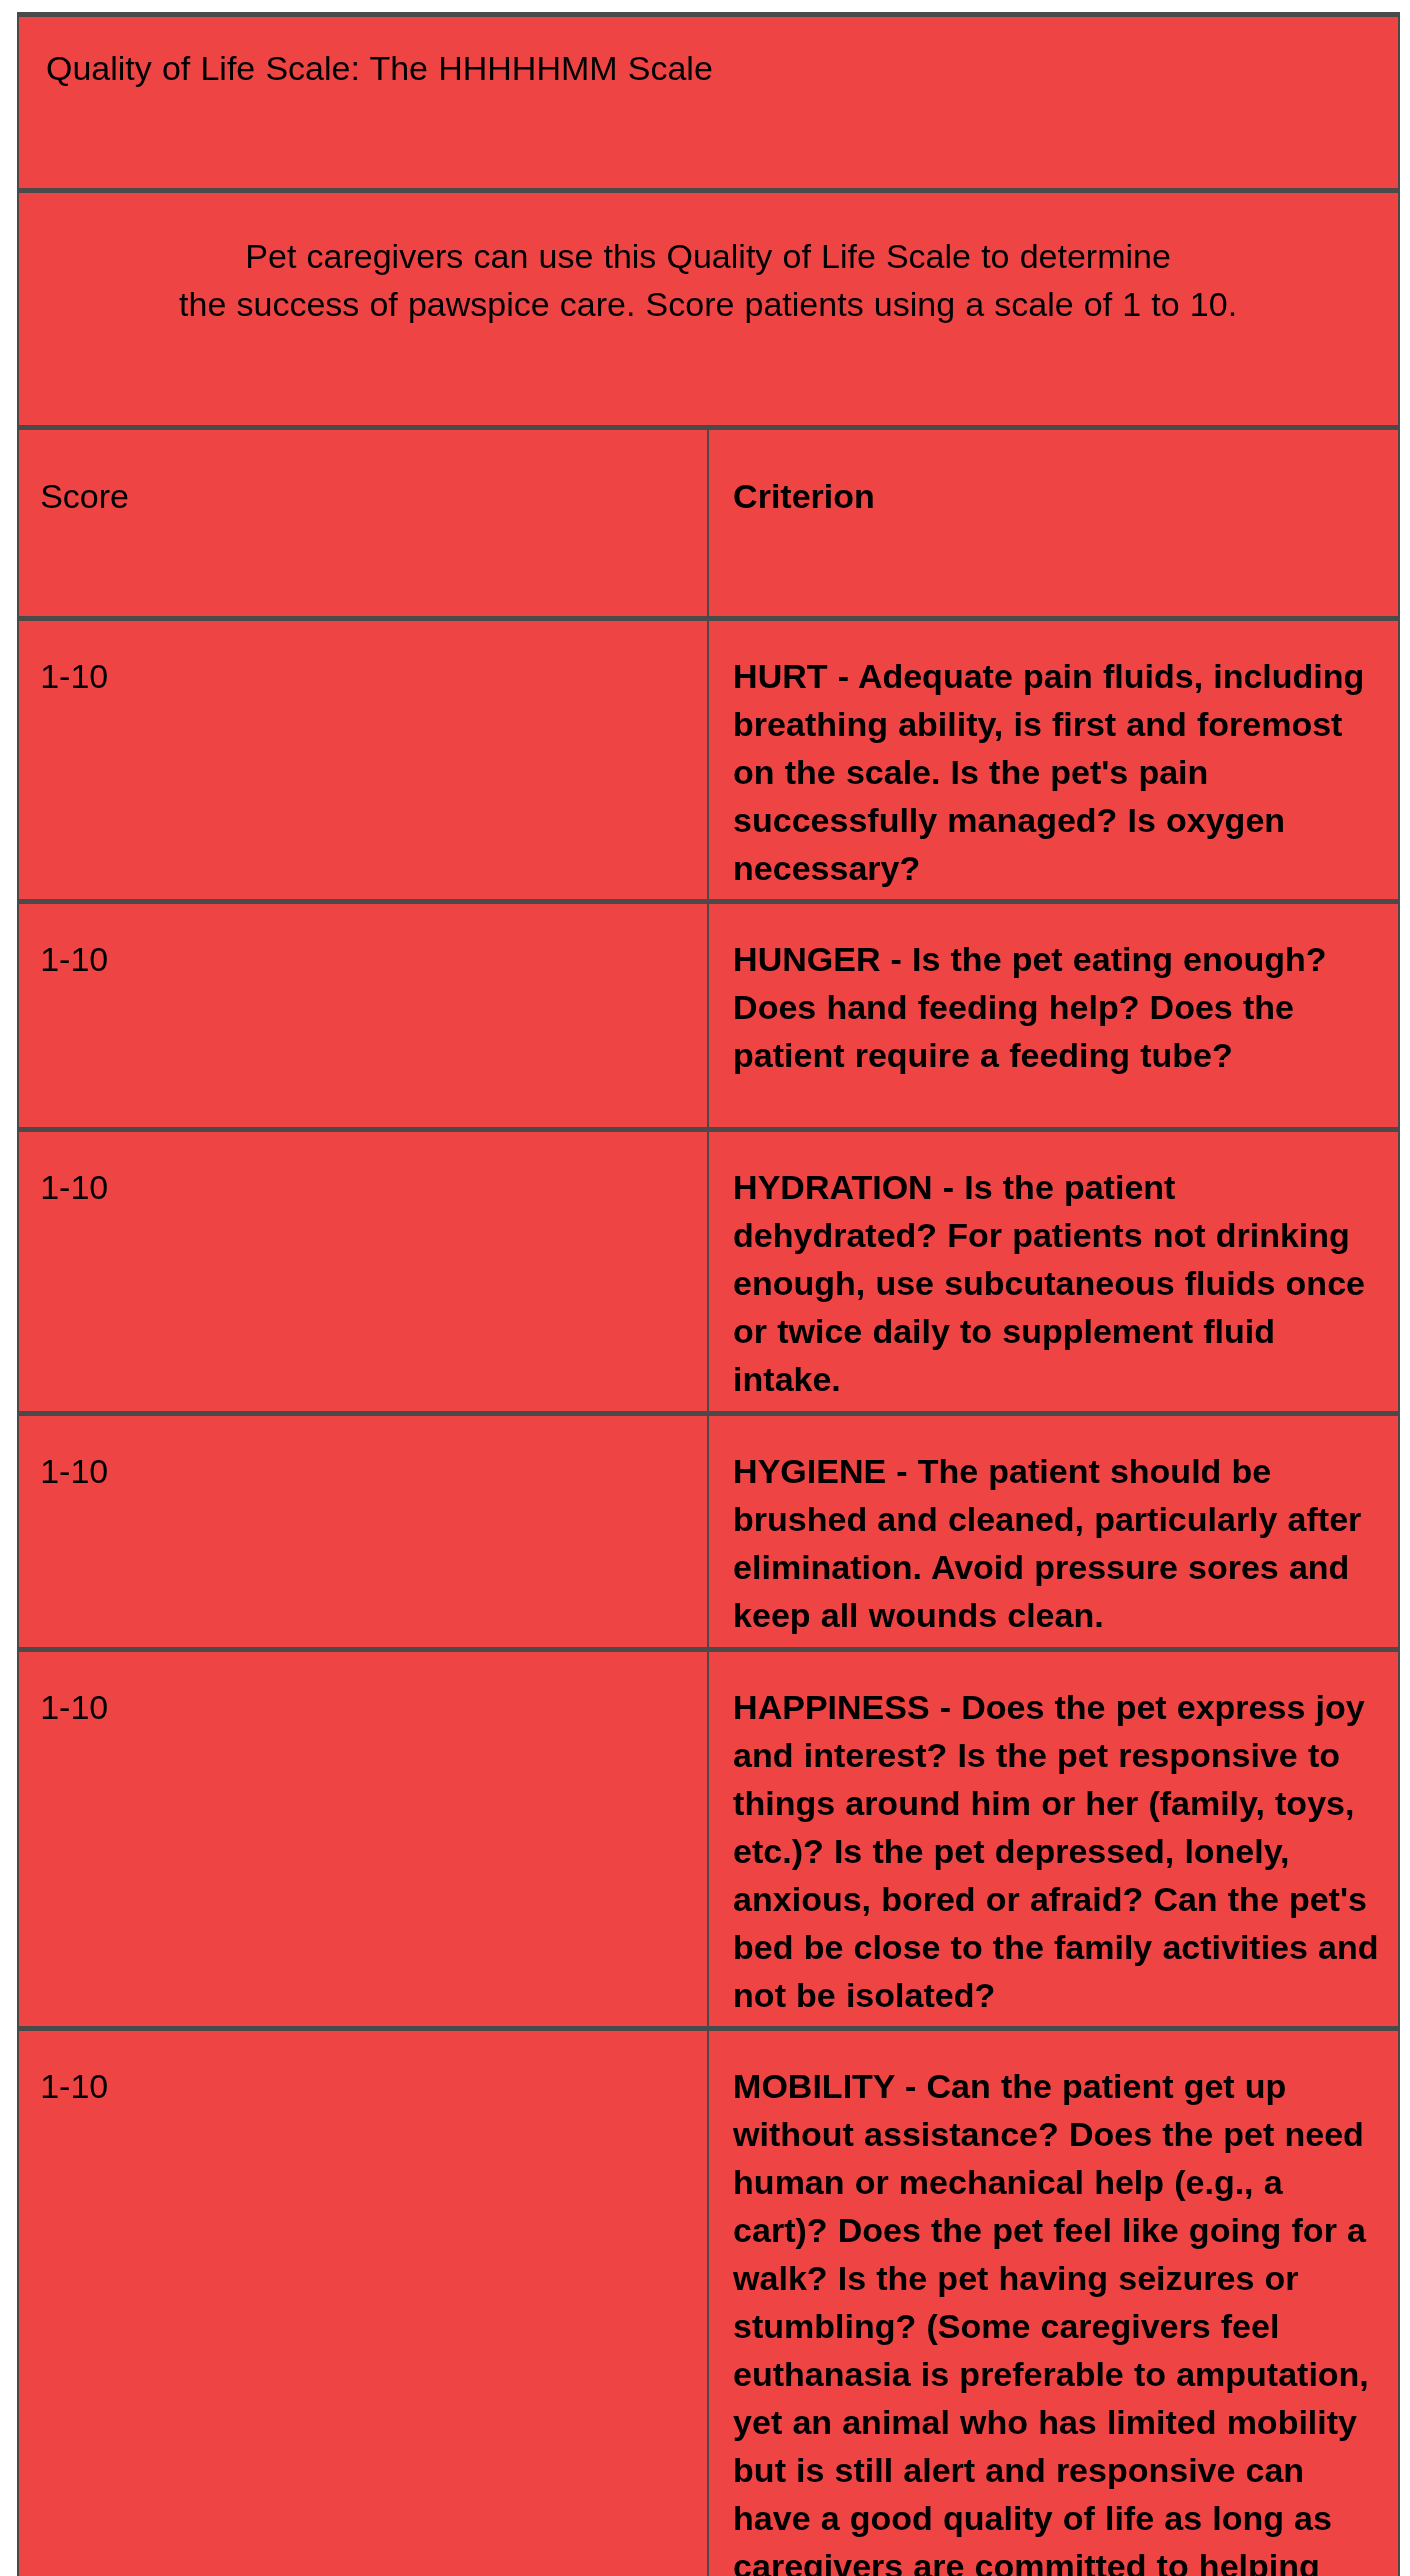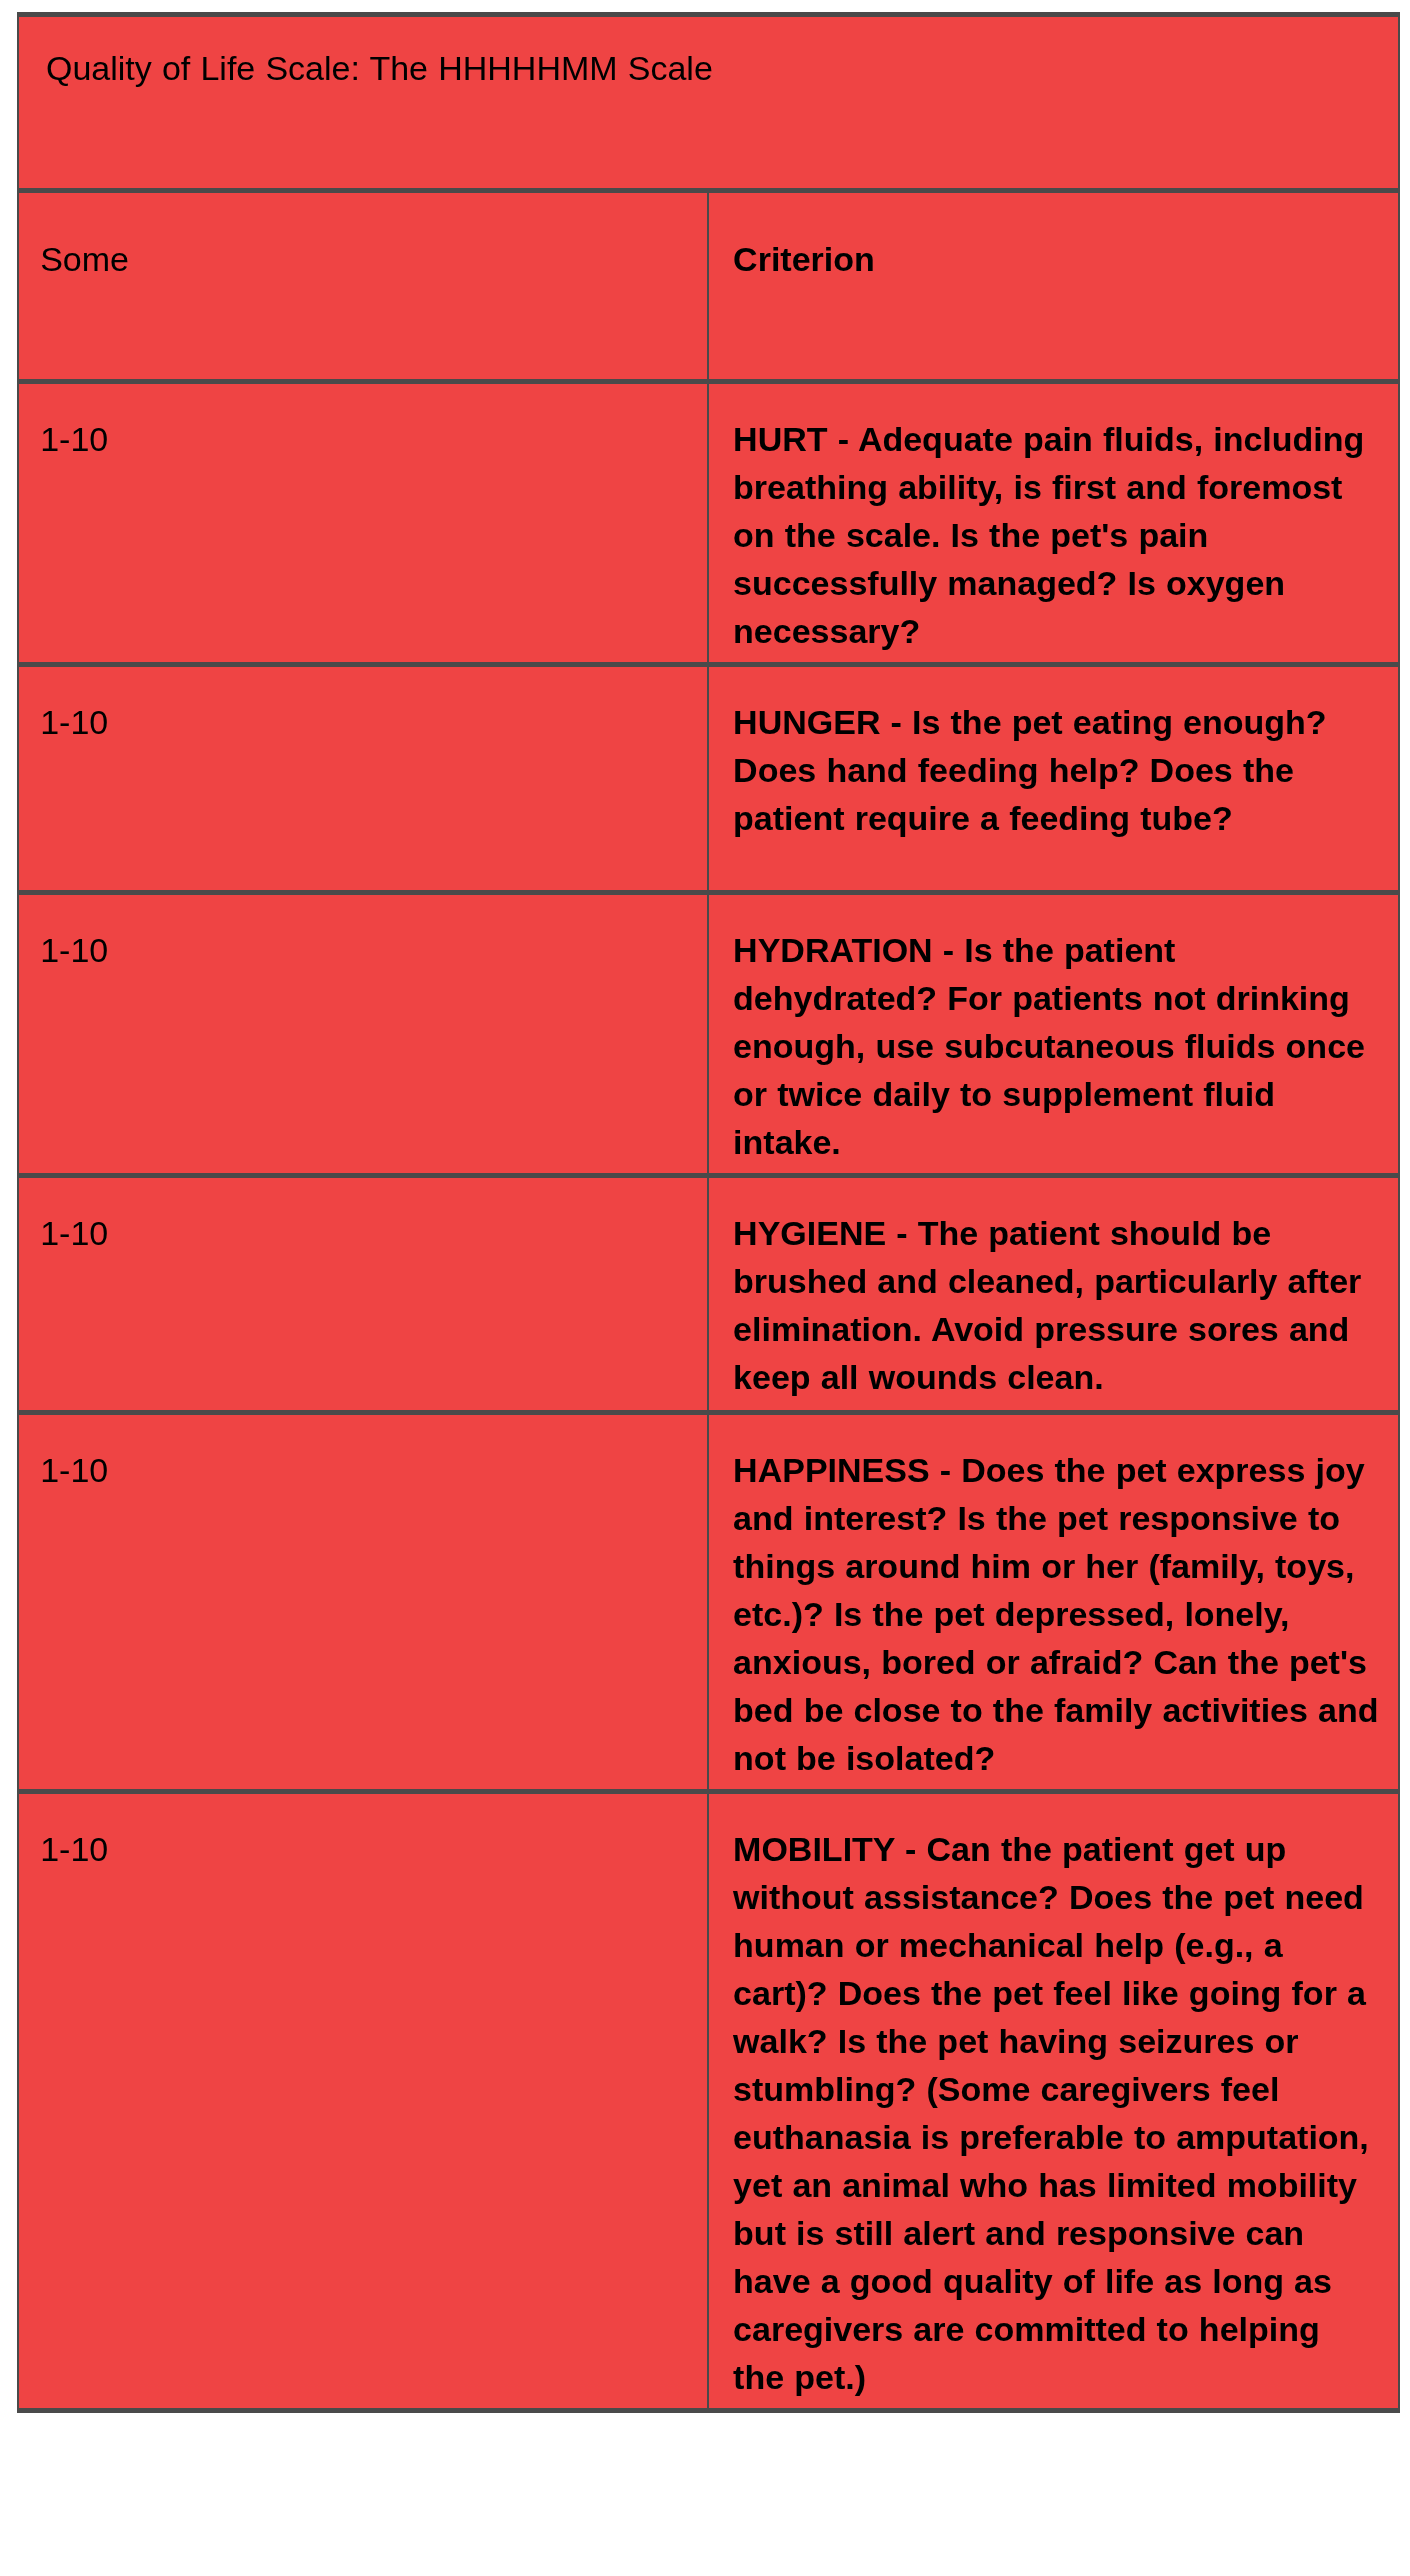--- a/index.html
+++ b/index.html
@@ -68,23 +68,29 @@
 <body>
 
 <div class="page">
   <table class="qol">
 
     <tbody>
         <tr class="r-title">
       <td class="title-cell" colspan="2">Quality of Life Scale: The HHHHHMM Scale</td>
     </tr>
 
+    <tr class="r-intro">
+      <td class="intro-cell" colspan="2">
+        <div>Pet caregivers can use this Quality of Life Scale to determine</div>
+        <div>the success of pawspice care. Score patients using a scale of 1 to 10.</div>
+      </td>
+    </tr>
 
     <tr class="r-header">
-      <td class="score-col header-cell-score">Some</td>
+      <td class="score-col header-cell-score">Score</td>
       <td class="crit-col header-cell-crit">Criterion</td>
     </tr>
 
     <tr class="r1">
       <td class="score-col">1-10</td>
       <td class="crit-col">HURT - Adequate pain fluids, including breathing ability, is first and foremost on the scale. Is the pet's pain successfully managed? Is oxygen necessary?</td>
     </tr>
 
     <tr class="r2">
       <td class="score-col">1-10</td>

